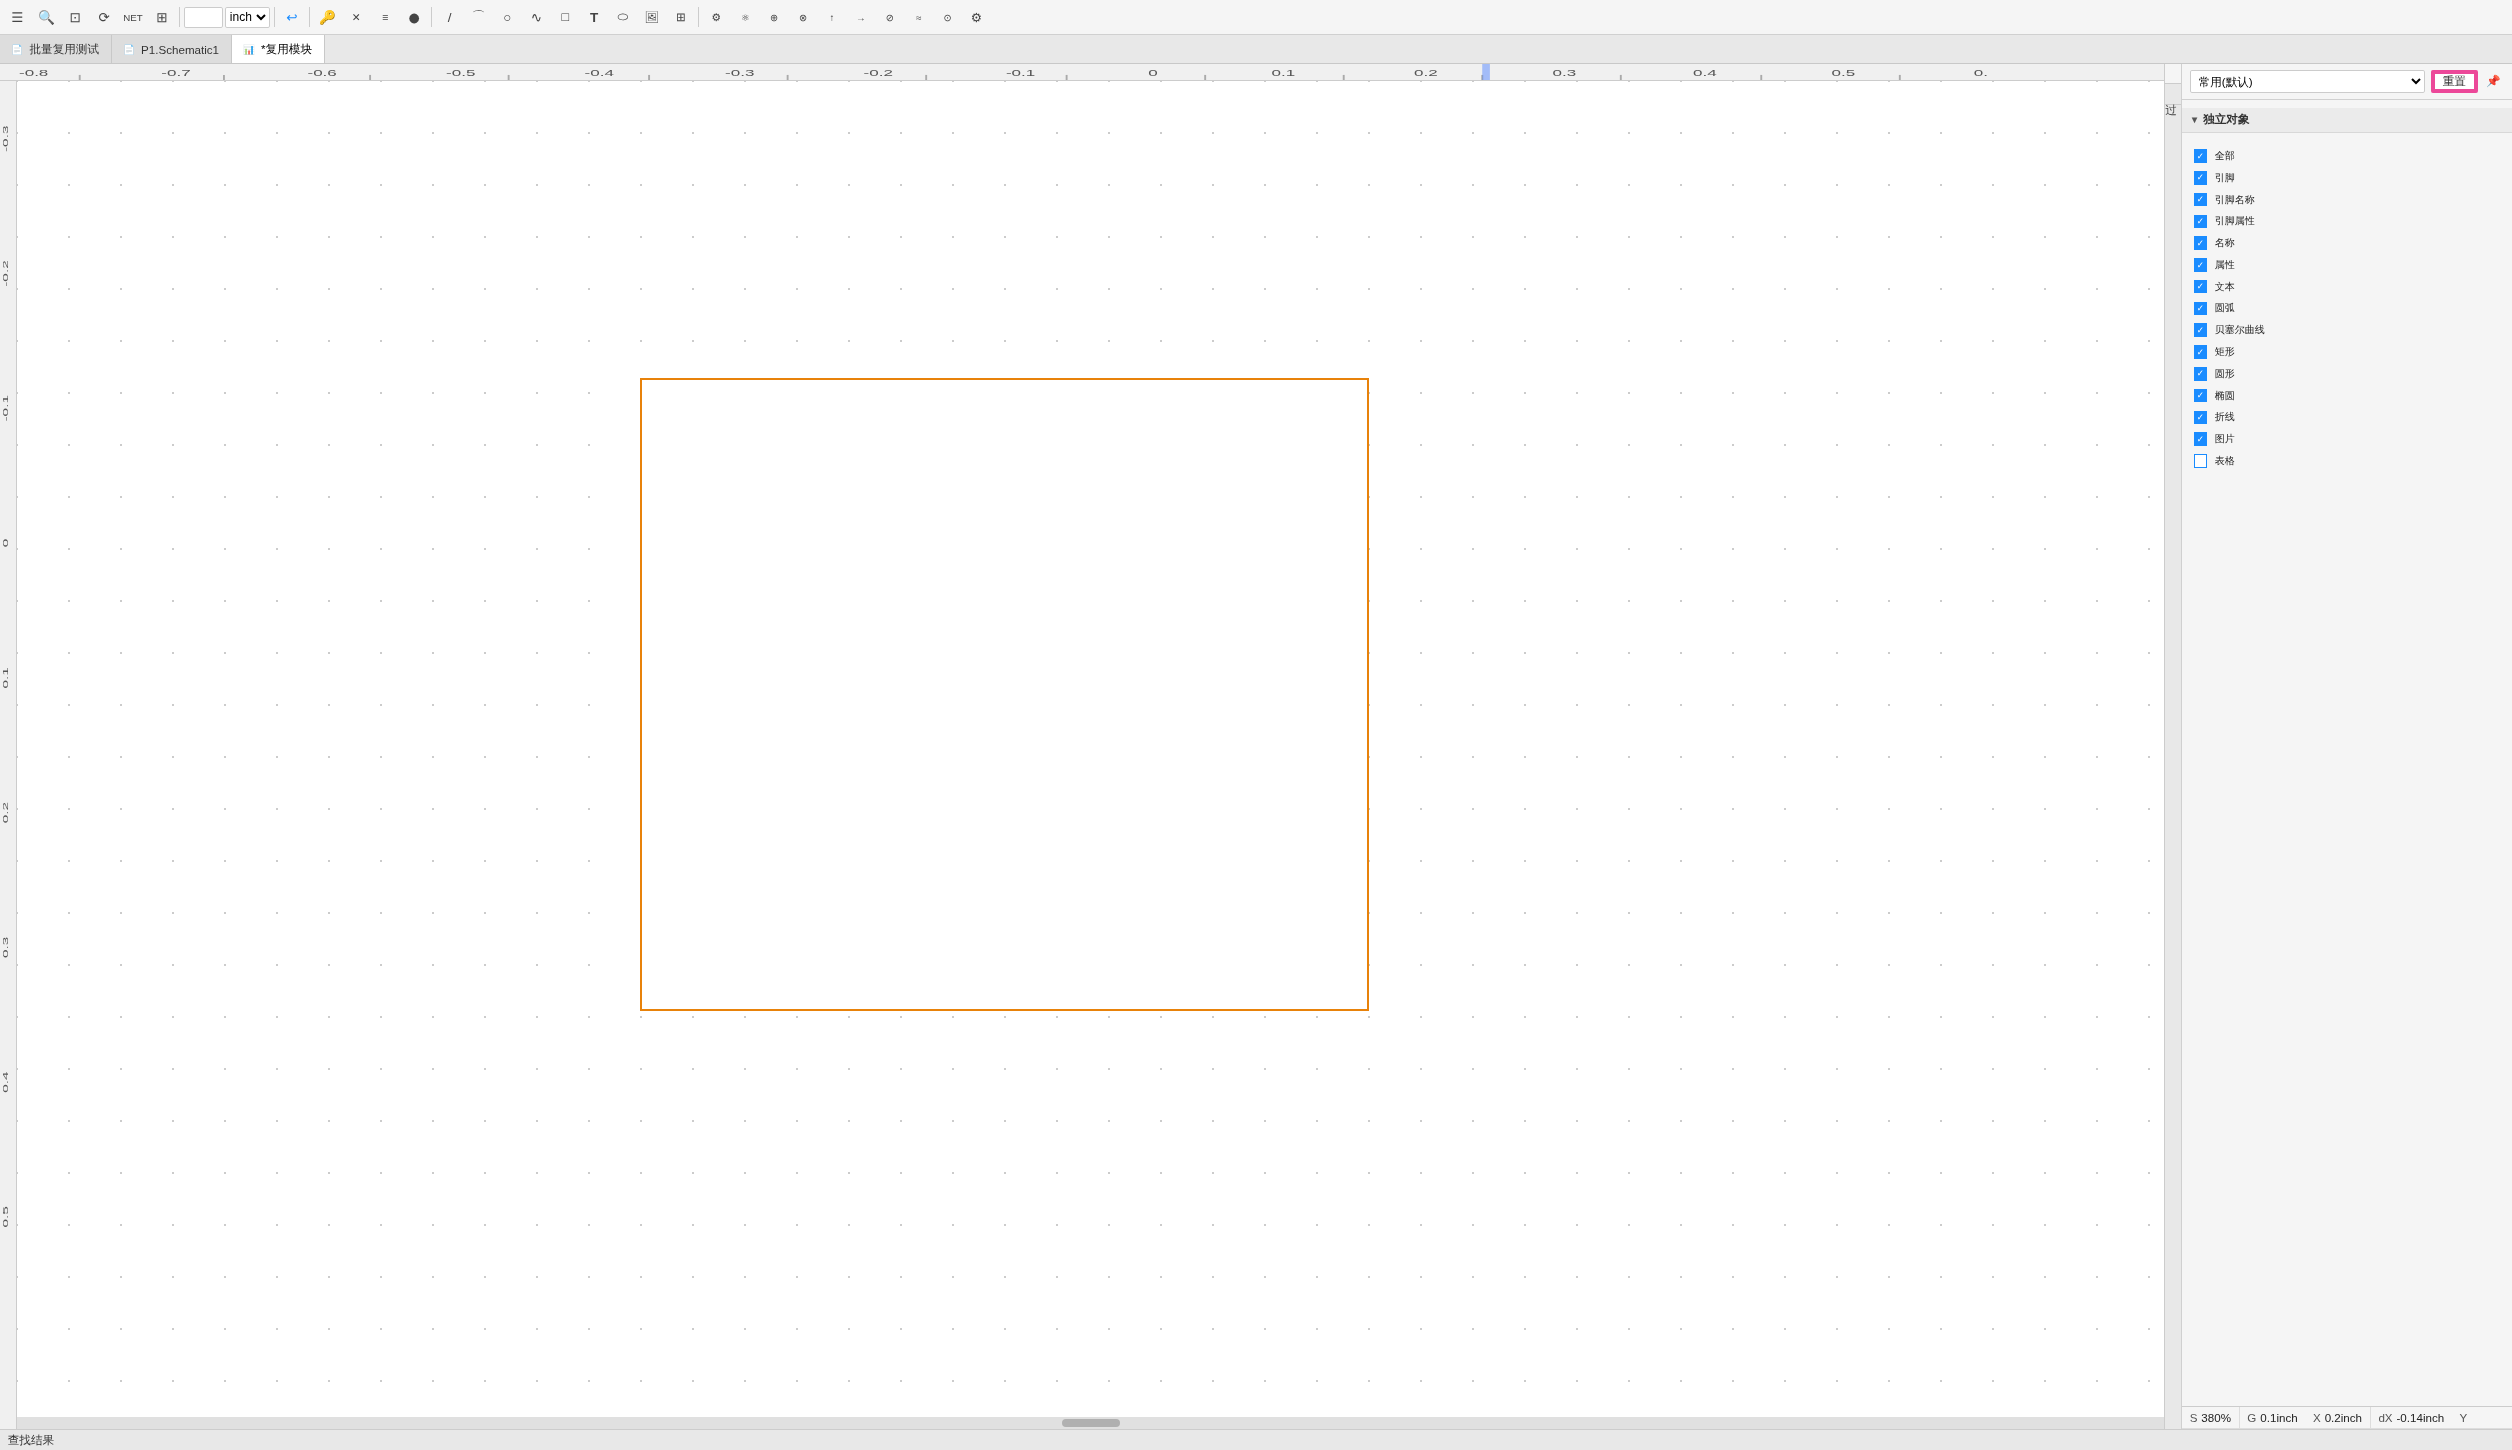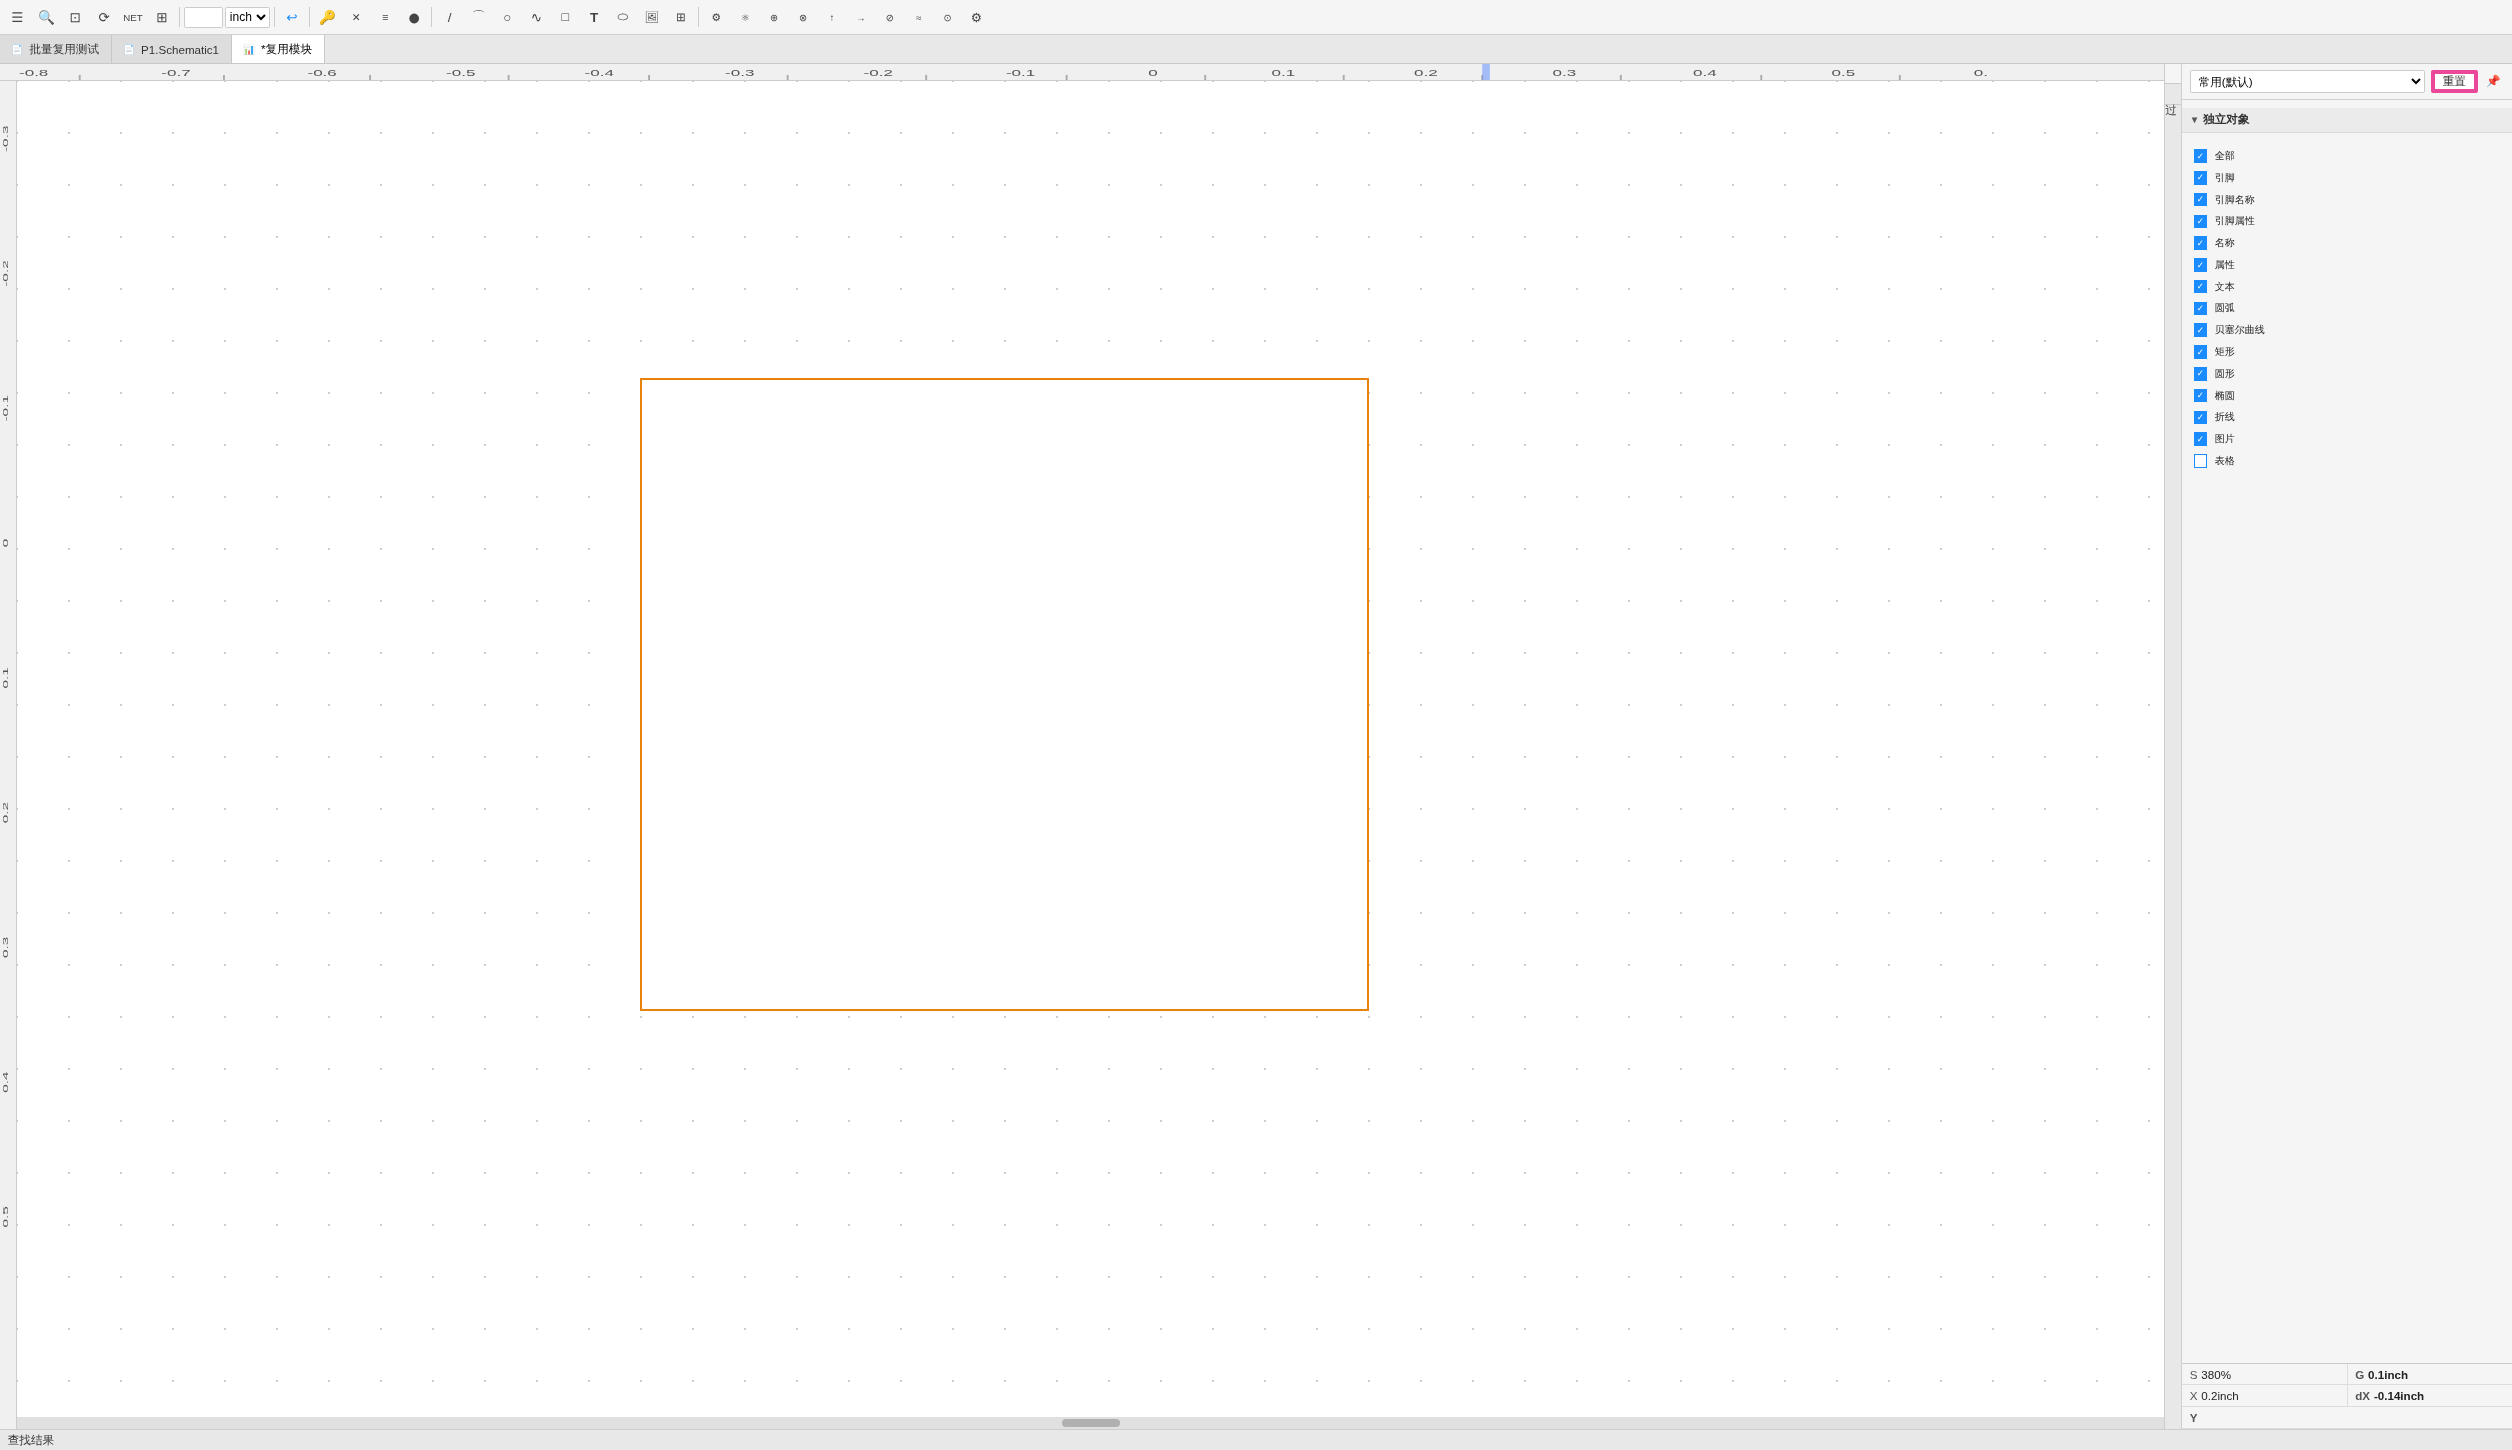--- a/index.html
+++ b/index.html
@@ -123,28 +123,27 @@
       display: flex; align-items: center; justify-content: center;
       flex-shrink: 0; background: white;
     }
     .cb.checked { background: #1a8cff; }
     .cb.checked::after { content: '✓'; color: white; font-size: 8.7px; line-height: 1; }
 
     
     .coords-bar {
       display: flex; gap: 0; border-top: 1px solid #ccc; background: #f5f5f5;
       flex-shrink: 0;
-      flex-direction: column;
     }
     .coord-row { display: flex; width: 100%; }
     .coord-cell {
       flex: 1; padding: 3.9px 7.7px; font-size: 11.6px; color: #222;
       border-right: 1px solid #ddd; border-bottom: 1px solid #ddd;
     }
-    .coord-cell:last-child { border-right: none; font-weight: bold; }
+    .coord-cell:last-child { border-right: none; }
     .coord-label { color: #555; margin-right: 3.9px; }
 
     
     .bottom-bar {
       display: flex; align-items: center; height: 21px;
       background: #e8e8e8; border-top: 1px solid #ccc;
       flex-shrink: 0; padding: 0 7.7px; font-size: 11.6px; color: #333;
     }
 
     

